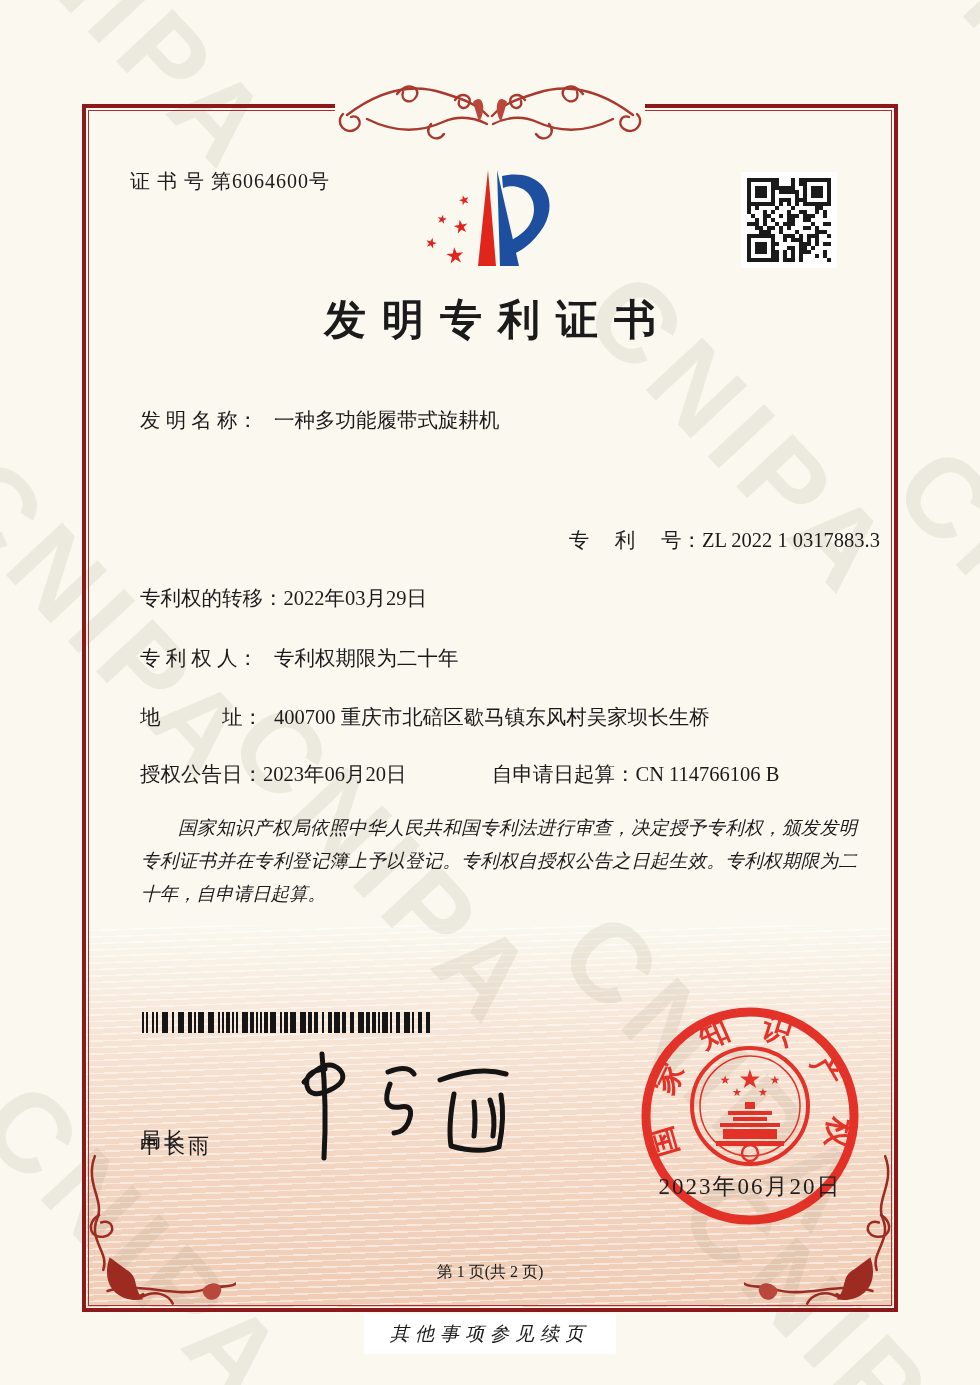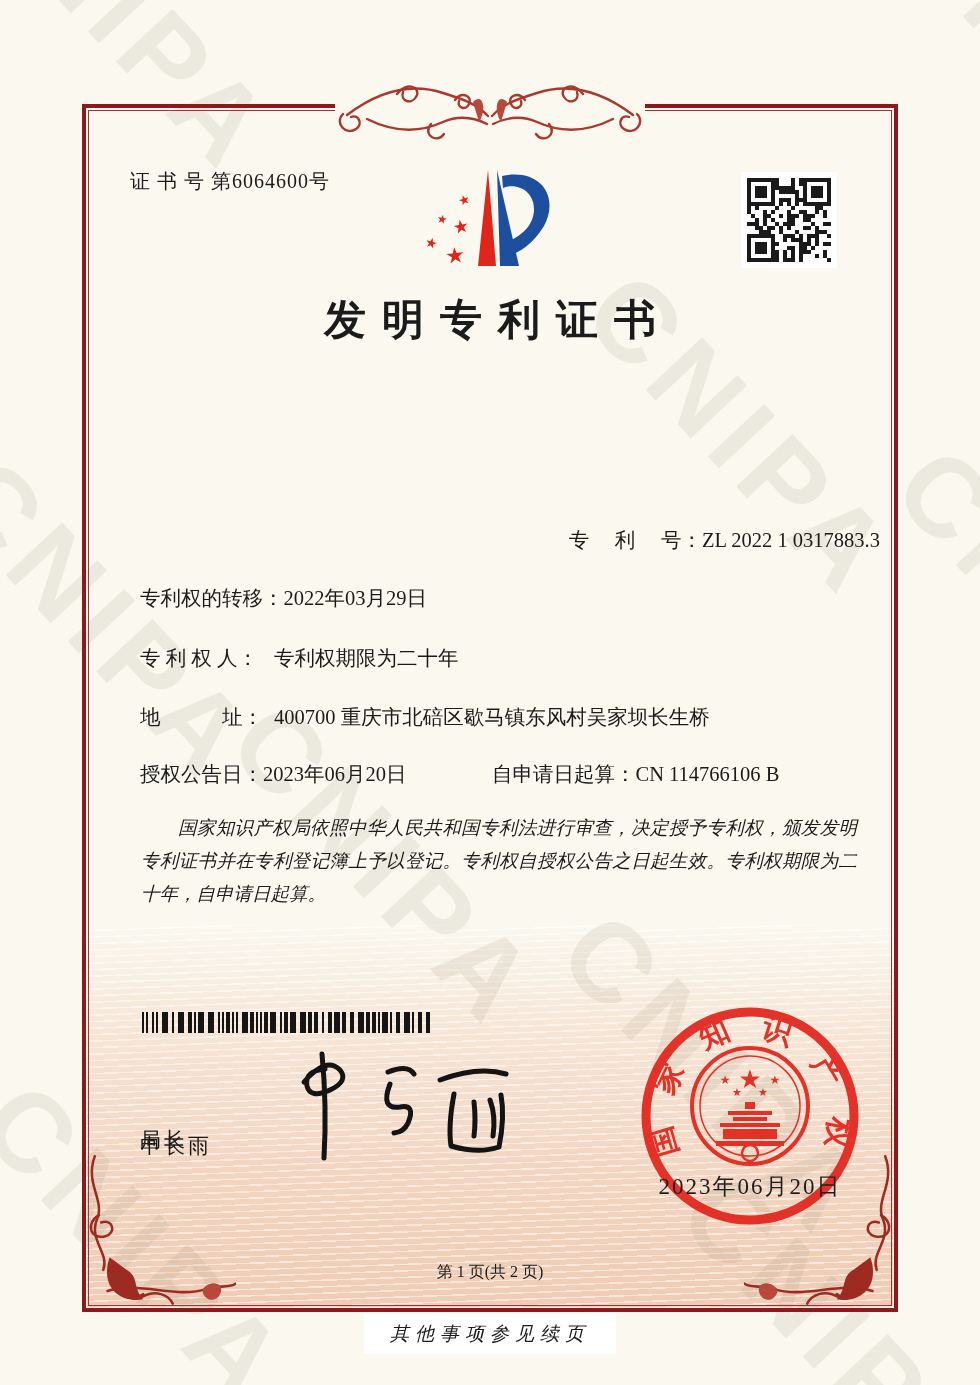--- a/index.html
+++ b/index.html
@@ -382,20 +382,23 @@
         <rect x="36" y="80" width="4" height="4" fill="#1a1a1a"></rect>
         <rect x="40" y="80" width="4" height="4" fill="#1a1a1a"></rect>
         <rect x="44" y="80" width="4" height="4" fill="#1a1a1a"></rect>
         <rect x="52" y="80" width="4" height="4" fill="#1a1a1a"></rect>
         <rect x="80" y="80" width="4" height="4" fill="#1a1a1a"></rect>
       </svg>
   </div>
 
   <div class="doc-title">发明专利证书</div>
 
+  <div class="frow" style="top:406px;">
+    <span class="flabel">发 明 名 称：</span><span>一种多功能履带式旋耕机</span>
+  </div>
   <div class="frow" style="top:526px;text-align:right;">
     <span class="flabel">专　 利　 号：</span><span>ZL 2022 1 0317883.3</span>
   </div>
   <div class="frow" style="top:584px;">
     <span class="flabel">专利权的转移：</span><span>2022年03月29日</span>
   </div>
   <div class="frow" style="top:644px;">
     <span class="flabel">专 利 权 人：</span><span>专利权期限为二十年</span>
   </div>
   <div class="frow" style="top:703px;">

